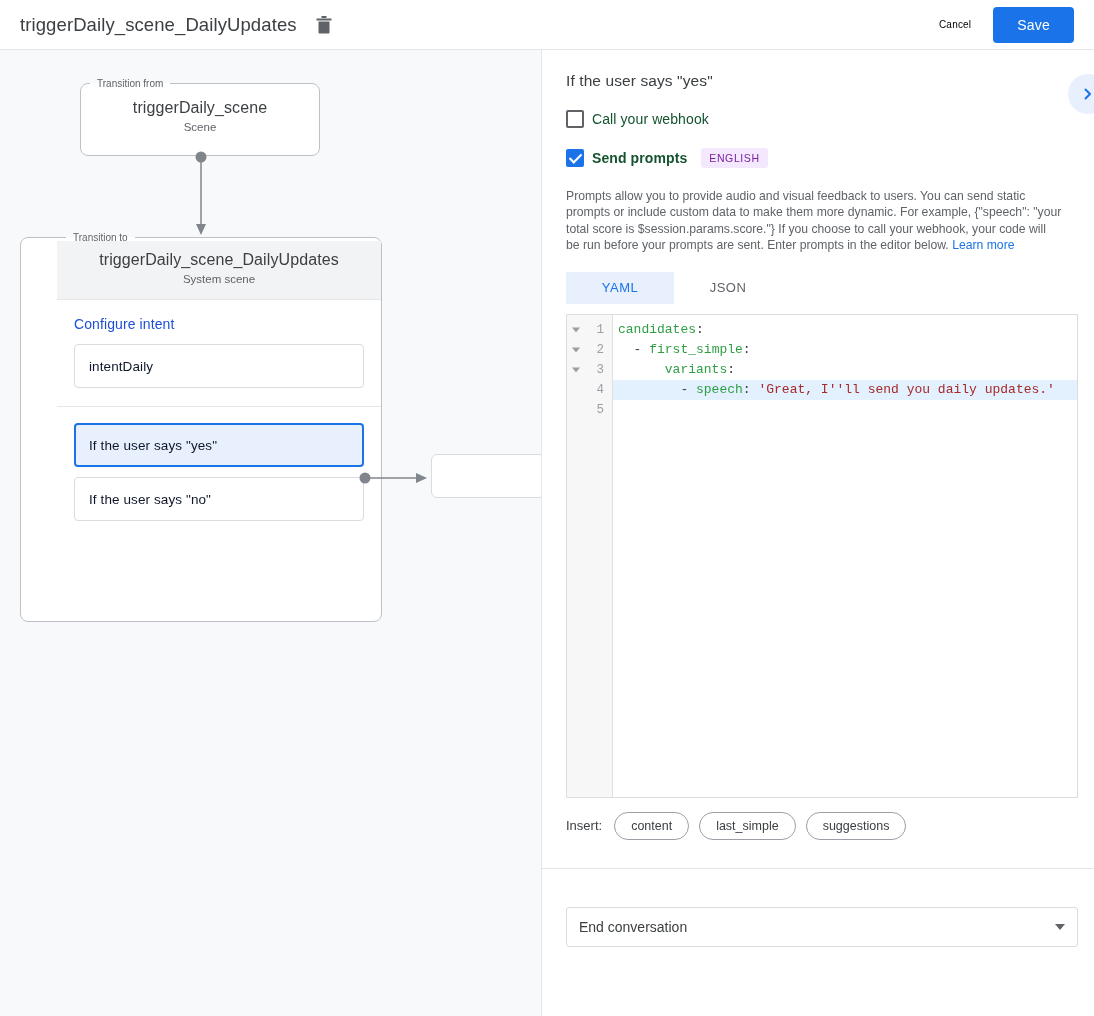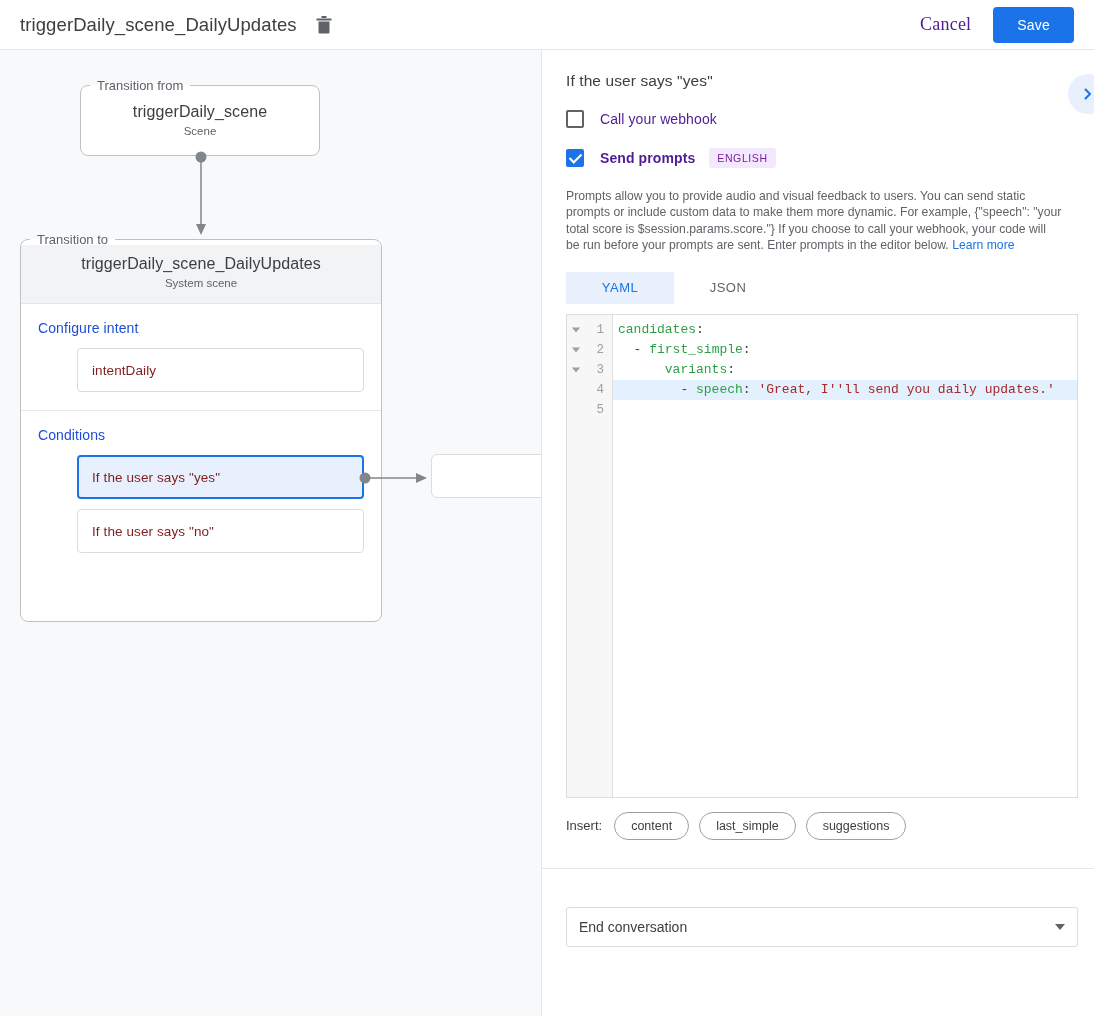--- a/index.html
+++ b/index.html
@@ -30,24 +30,24 @@
   }
   .delete-btn {
     margin-left: 14px;
     width: 26px; height: 26px;
     display: flex; align-items: center; justify-content: center;
     cursor: pointer;
     border: none; background: transparent; padding: 0;
   }
   .topbar-spacer { flex: 1 1 auto; }
   .cancel-btn {
-    font-size: 18px; color: #4c1d95;
+    font-size: 10px; color: #000000;
     background: transparent; border: none;
     padding: 8px 14px; cursor: pointer;
-    font-family: Liberation Serif, serif; letter-spacing: .2px;
+    font-family: Liberation Sans, sans-serif; letter-spacing: .2px;
   }
   .save-btn {
     margin-left: 8px; margin-right: 20px;
     background: #1a73e8; color: #ffffff;
     border: none; border-radius: 4px;
     font-size: 14px; font-family: inherit;
     padding: 0 24px; height: 36px;
     cursor: pointer; letter-spacing: .2px;
   }
 
@@ -68,34 +68,35 @@
 
   
   .node-group {
     position: absolute;
     border: 1px solid #bdc1c6;
     border-radius: 8px;
     padding: 0;
     margin: 0;
   }
   .node-group > legend {
-    font-size: 13px;
+    font-size: 10px;
     color: #5f6368;
     padding: 0 7px;
     margin-left: 9px;
   }
   .node-from {
     left: 80px; top: 28px;
     width: 240px; height: 78px;
     background: #ffffff;
   }
   .node-to {
     left: 20px; top: 182px;
     width: 362px; height: 390px;
     background: #ffffff;
+    padding-left: 36px;
   }
   .node-title {
     text-align: center;
     font-size: 16px;
     color: #3c4043;
     margin-top: 10px;
     letter-spacing: .1px;
   }
   .node-sub {
     text-align: center;
@@ -128,25 +129,24 @@
     margin-bottom: 12px;
     letter-spacing: .1px;
   }
   .chip-card {
     border: 1px solid #dadce0;
     border-radius: 4px;
     height: 44px;
     display: flex; align-items: center;
     padding-left: 14px;
     font-size: 13.5px;
-    color: #7f1d1d;
-    background: #ffffff;
-    cursor: pointer;
-    letter-spacing: .1px;
-    margin-left: 39px;
+    color: #0f172a;
+    background: #ffffff;
+    cursor: pointer;
+    letter-spacing: .1px;
   }
   .chip-card + .chip-card { margin-top: 10px; }
   .chip-card.selected {
     background: #e8f0fe;
     border: 2px solid #1a73e8;
     padding-left: 13px;
   }
 
   
   .ghost-node {
@@ -209,23 +209,23 @@
   .cbox.checked::after {
     content: "";
     position: absolute;
     left: 4px; top: 0px;
     width: 5px; height: 10px;
     border: solid #ffffff;
     border-width: 0 2px 2px 0;
     transform: rotate(45deg);
   }
   .check-label {
-    margin-left: 16px;
+    margin-left: 8px;
     font-size: 14px;
-    color: #4c1d95;
+    color: #14532d;
     letter-spacing: .1px;
   }
   .check-label.bold { font-weight: bold; }
   .lang-badge {
     margin-left: 14px;
     background: #f3e8fd;
     color: #7b1fa2;
     font-size: 10.5px;
     letter-spacing: .6px;
     padding: 4px 8px;
@@ -396,21 +396,20 @@
       <div class="node-title">triggerDaily_scene_DailyUpdates</div>
       <div class="node-sub">System scene</div>
     </div>
 
     <div class="section-block">
       <div class="section-label">Configure intent</div>
       <div class="chip-card">intentDaily</div>
     </div>
 
     <div class="section-block">
-      <div class="section-label">Conditions</div>
       <div class="chip-card selected">If the user says "yes"</div>
       <div class="chip-card">If the user says "no"</div>
     </div>
   </fieldset>
 
   <svg class="edge-svg">
     <circle cx="10" cy="20" r="5.5" fill="#80868b"></circle>
     <line x1="10" y1="20" x2="62" y2="20" stroke="#80868b" stroke-width="1.5"></line>
     <polygon points="72,20 61,15 61,25" fill="#80868b"></polygon>
   </svg>

